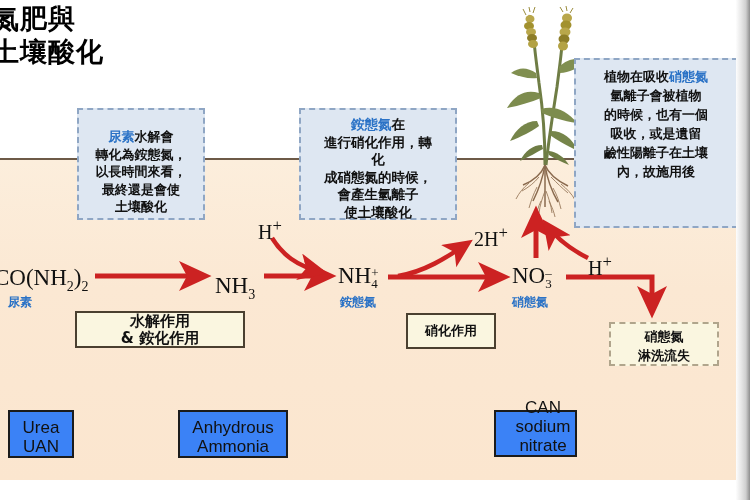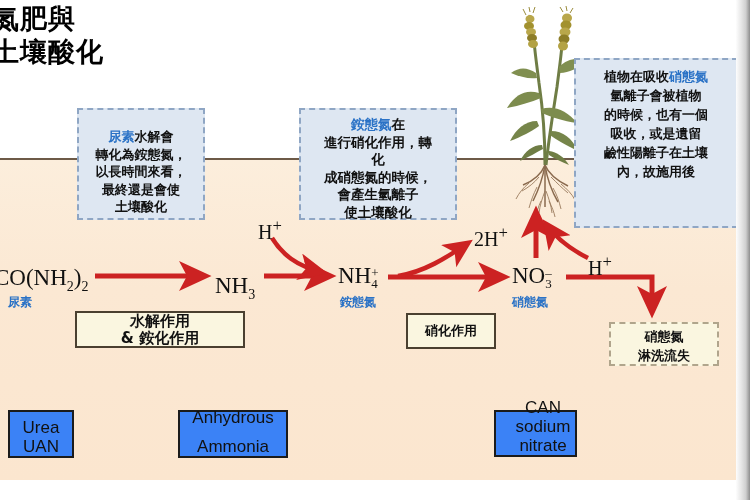--- a/index.html
+++ b/index.html
@@ -44,21 +44,21 @@
             background:#faf6e0;border:2px dashed #b0a58c;color:#111;font-weight:bold;
             text-align:center;font-size:13px;line-height:19px;padding-top:3px;
             font-family:"DejaVu Sans","Liberation Sans",sans-serif;box-sizing:border-box;}
 
   
   .fert{position:absolute;background:#3b82f6;border:2.5px solid #1b1b1b;
         color:#111;text-align:center;font-size:17px;line-height:19px;
         font-family:"Liberation Sans",sans-serif;box-sizing:border-box;
         display:flex;flex-direction:column;align-items:center;justify-content:flex-end;margin-top:36px;}
   #fert-urea{left:8px;top:374px;width:66px;height:48px;}
-  #fert-ammonia{left:178px;top:374px;width:110px;height:48px;gap:10px;}
+  #fert-ammonia{left:178px;top:374px;width:110px;height:48px;}
   #fert-map{left:333px;top:374px;width:66px;height:67px;}
   #fert-can{left:494px;top:374px;width:83px;height:47px;padding-left:15px;}
 
   
   .chem{position:absolute;color:#111;font-size:23px;font-weight:normal;
         font-family:"Liberation Serif","DejaVu Serif",serif;white-space:nowrap;}
   .chem sub{font-size:14px;}
   .cn{position:absolute;color:#2a72c6;font-weight:bold;font-size:12px;
       font-family:"DejaVu Sans","Liberation Sans",sans-serif;white-space:nowrap;}
   .ion{position:absolute;color:#111;font-size:20px;

